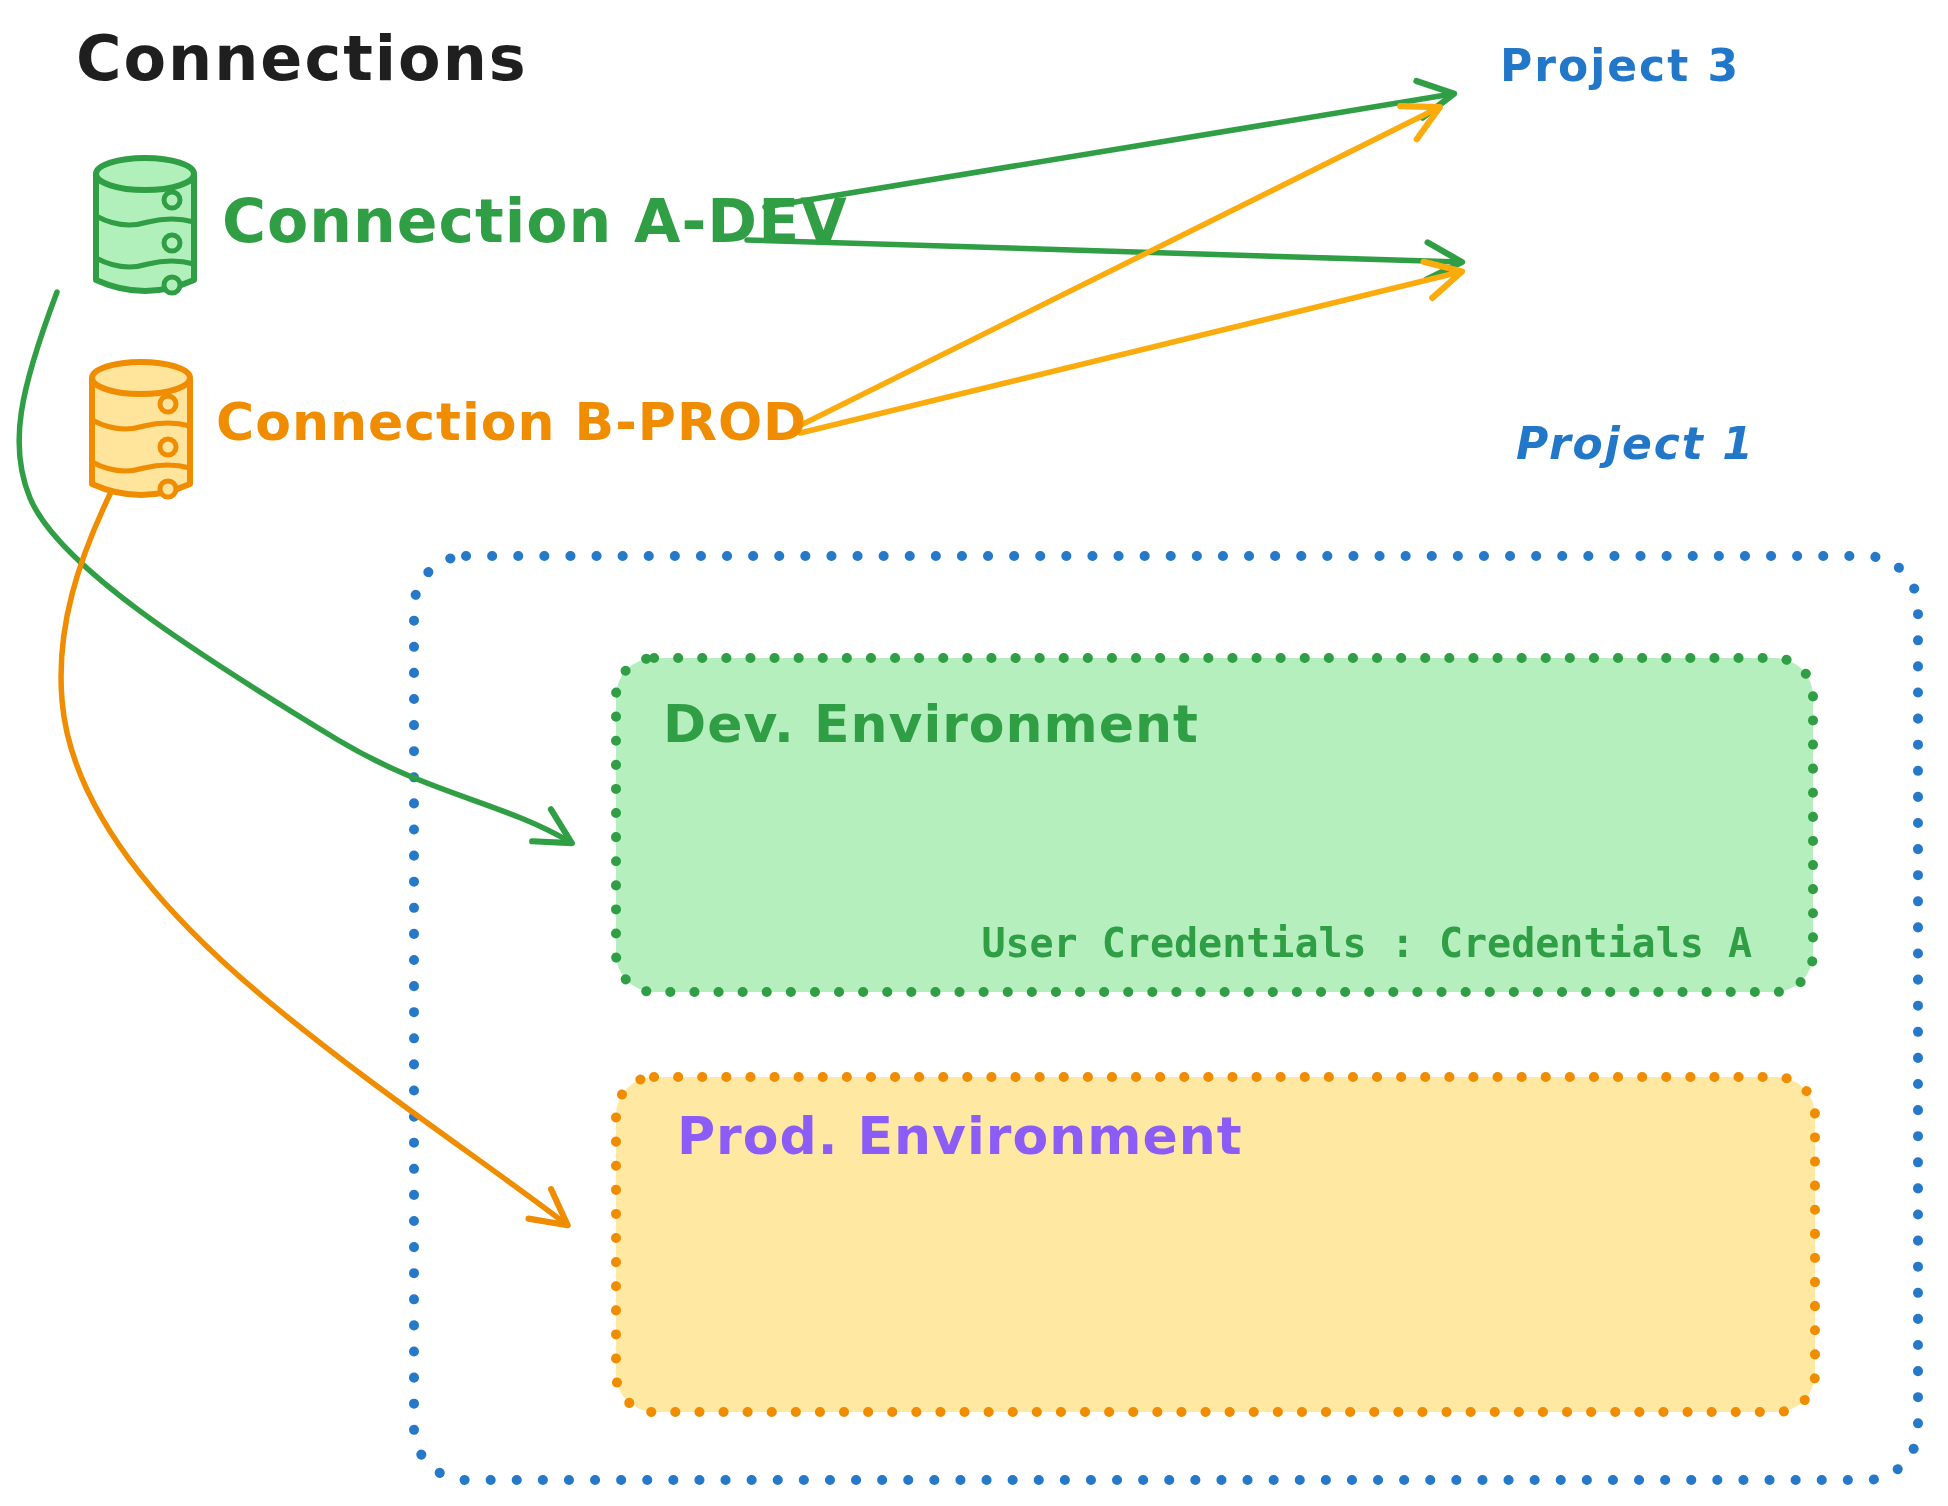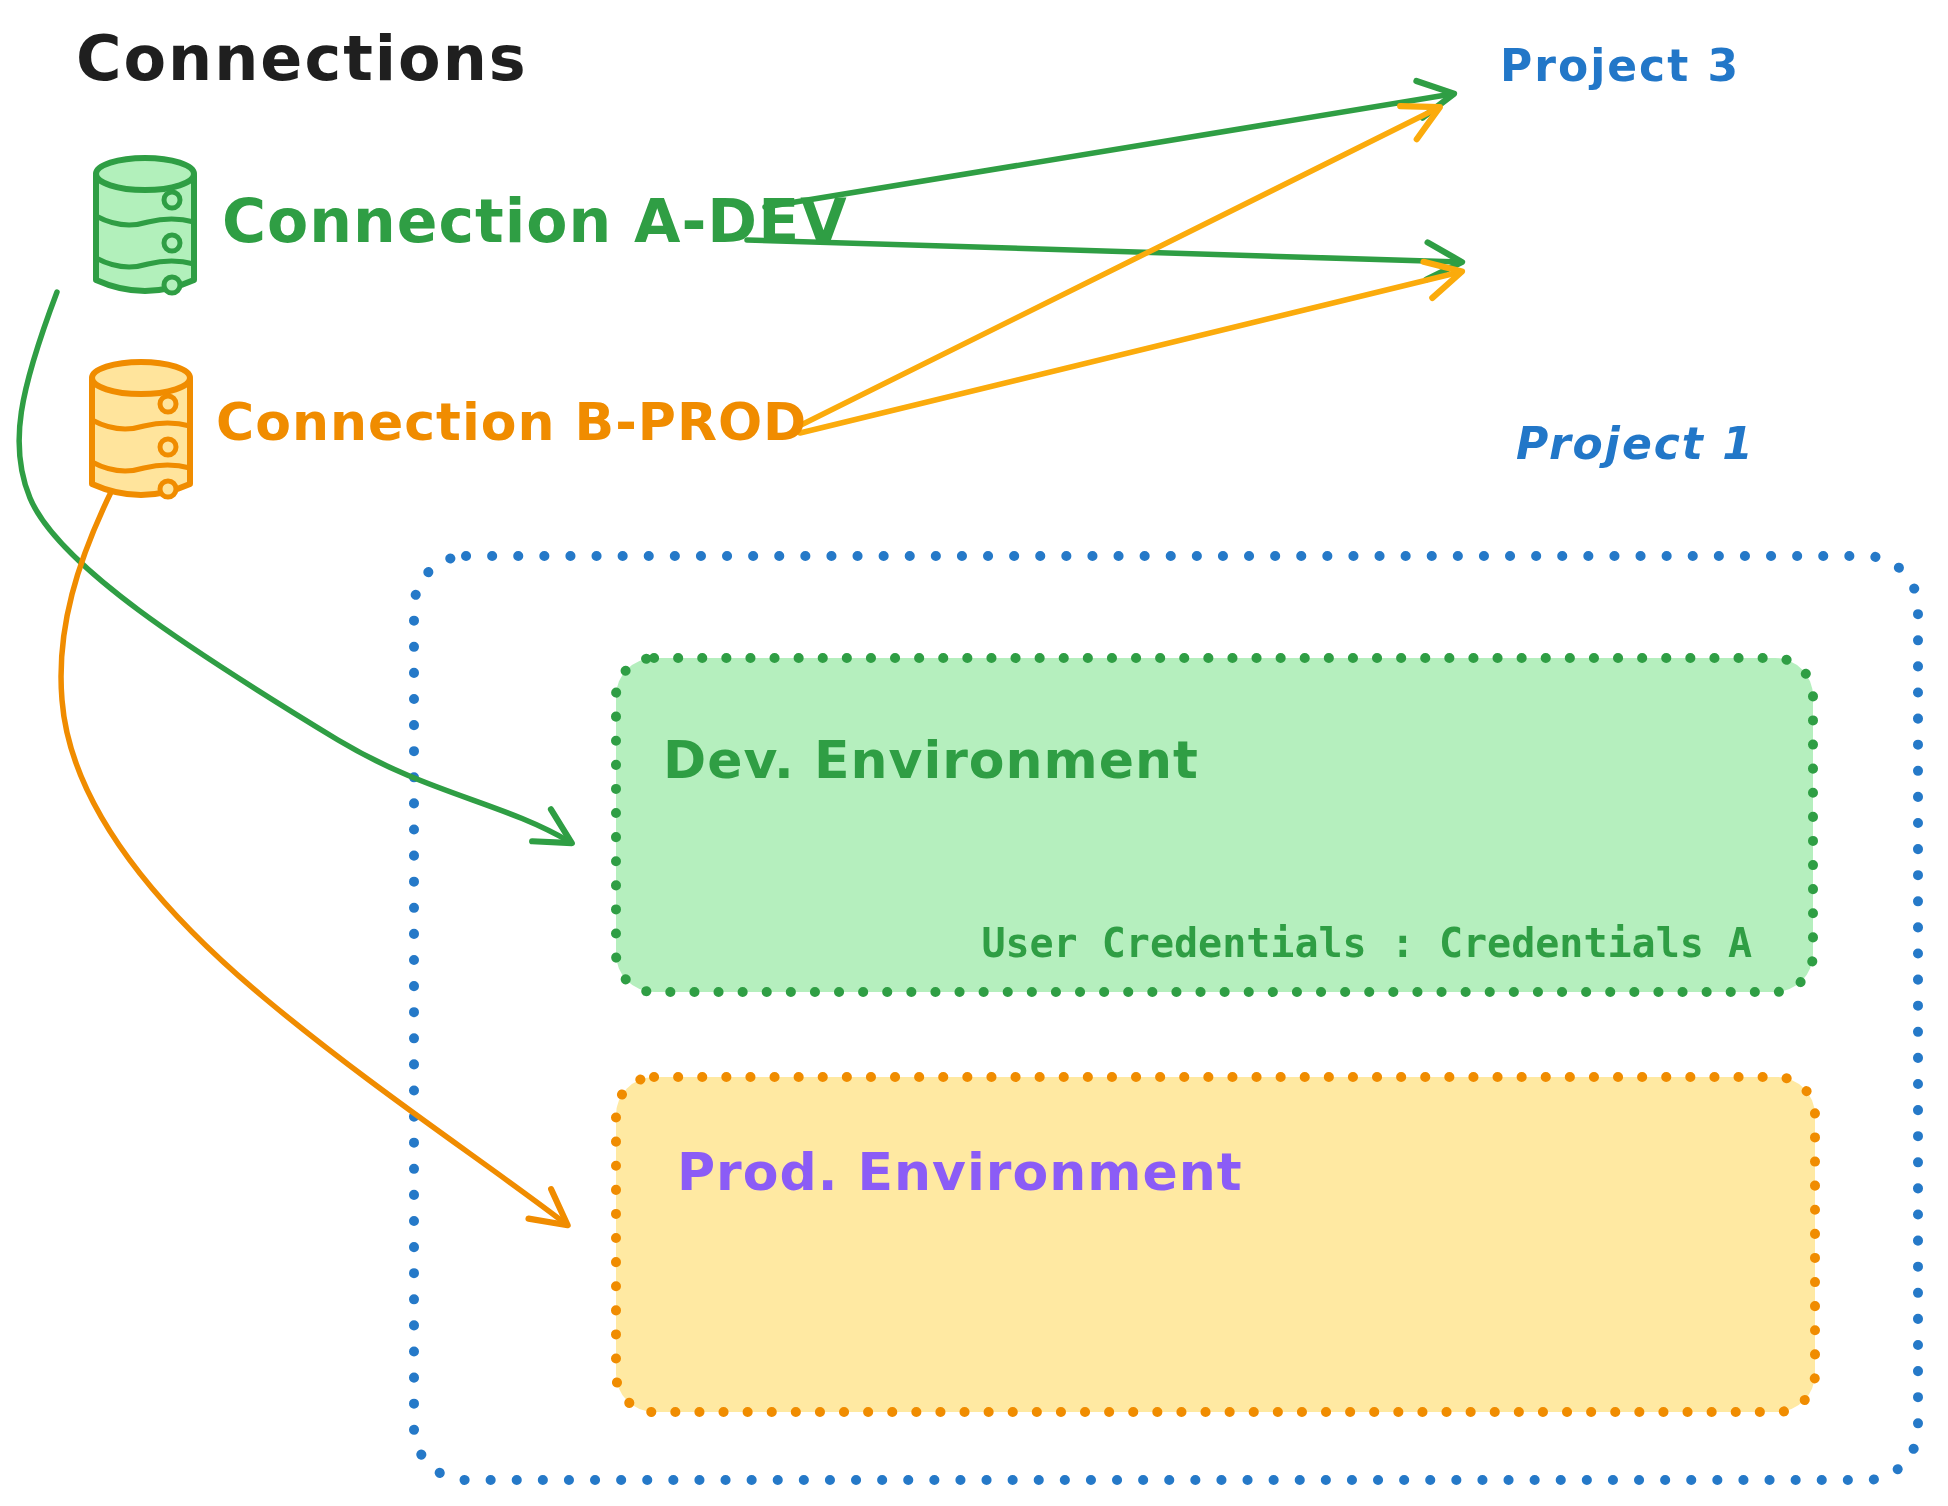--- a/index.html
+++ b/index.html
@@ -14,21 +14,21 @@
   .layer { position: absolute; left: 0; top: 0; width: 1948px; height: 1506px; }
   .t { position: absolute; white-space: nowrap; }
   .hand { font-weight: 600; letter-spacing: 1px; }
   .title   { left: 66px;  top: 22px;  font-size: 62px; font-weight: 700; color: #1f1f1f; letter-spacing: 2px; margin-left: 10px; }
   .conn-a  { left: 222px; top: 186px; font-size: 60px; color: #2f9e44; }
   .conn-b  { left: 216px; top: 392px; font-size: 52px; color: #f08c00; }
   .proj    { font-size: 44px; color: #2277c8; font-weight: 700; letter-spacing: 2px; }
   .p3 { left: 1500px; top: 40px; }
   .p2 { left: 1506px; top: 214px; }
   .p1 { left: 1516px; top: 418px; font-style: italic; }
-  .env-title { font-size: 52px; margin-top: 36px; }
+  .env-title { font-size: 52px; }
   .dev-title  { left: 663px; top: 694px;  color: #2f9e44; }
   .prod-title { left: 677px; top: 1106px; color: #8b5cf6; }
   .creds {
     font-family: "DejaVu Sans Mono", monospace;
     font-weight: 600;
     font-size: 40px;
   }
   .dev-creds  { right: 196px; top: 920px;  color: #2f9e44; margin-left: 8px; }
   .prod-creds { right: 180px; top: 1360px; color: #ee8d0a; }
 </style>

